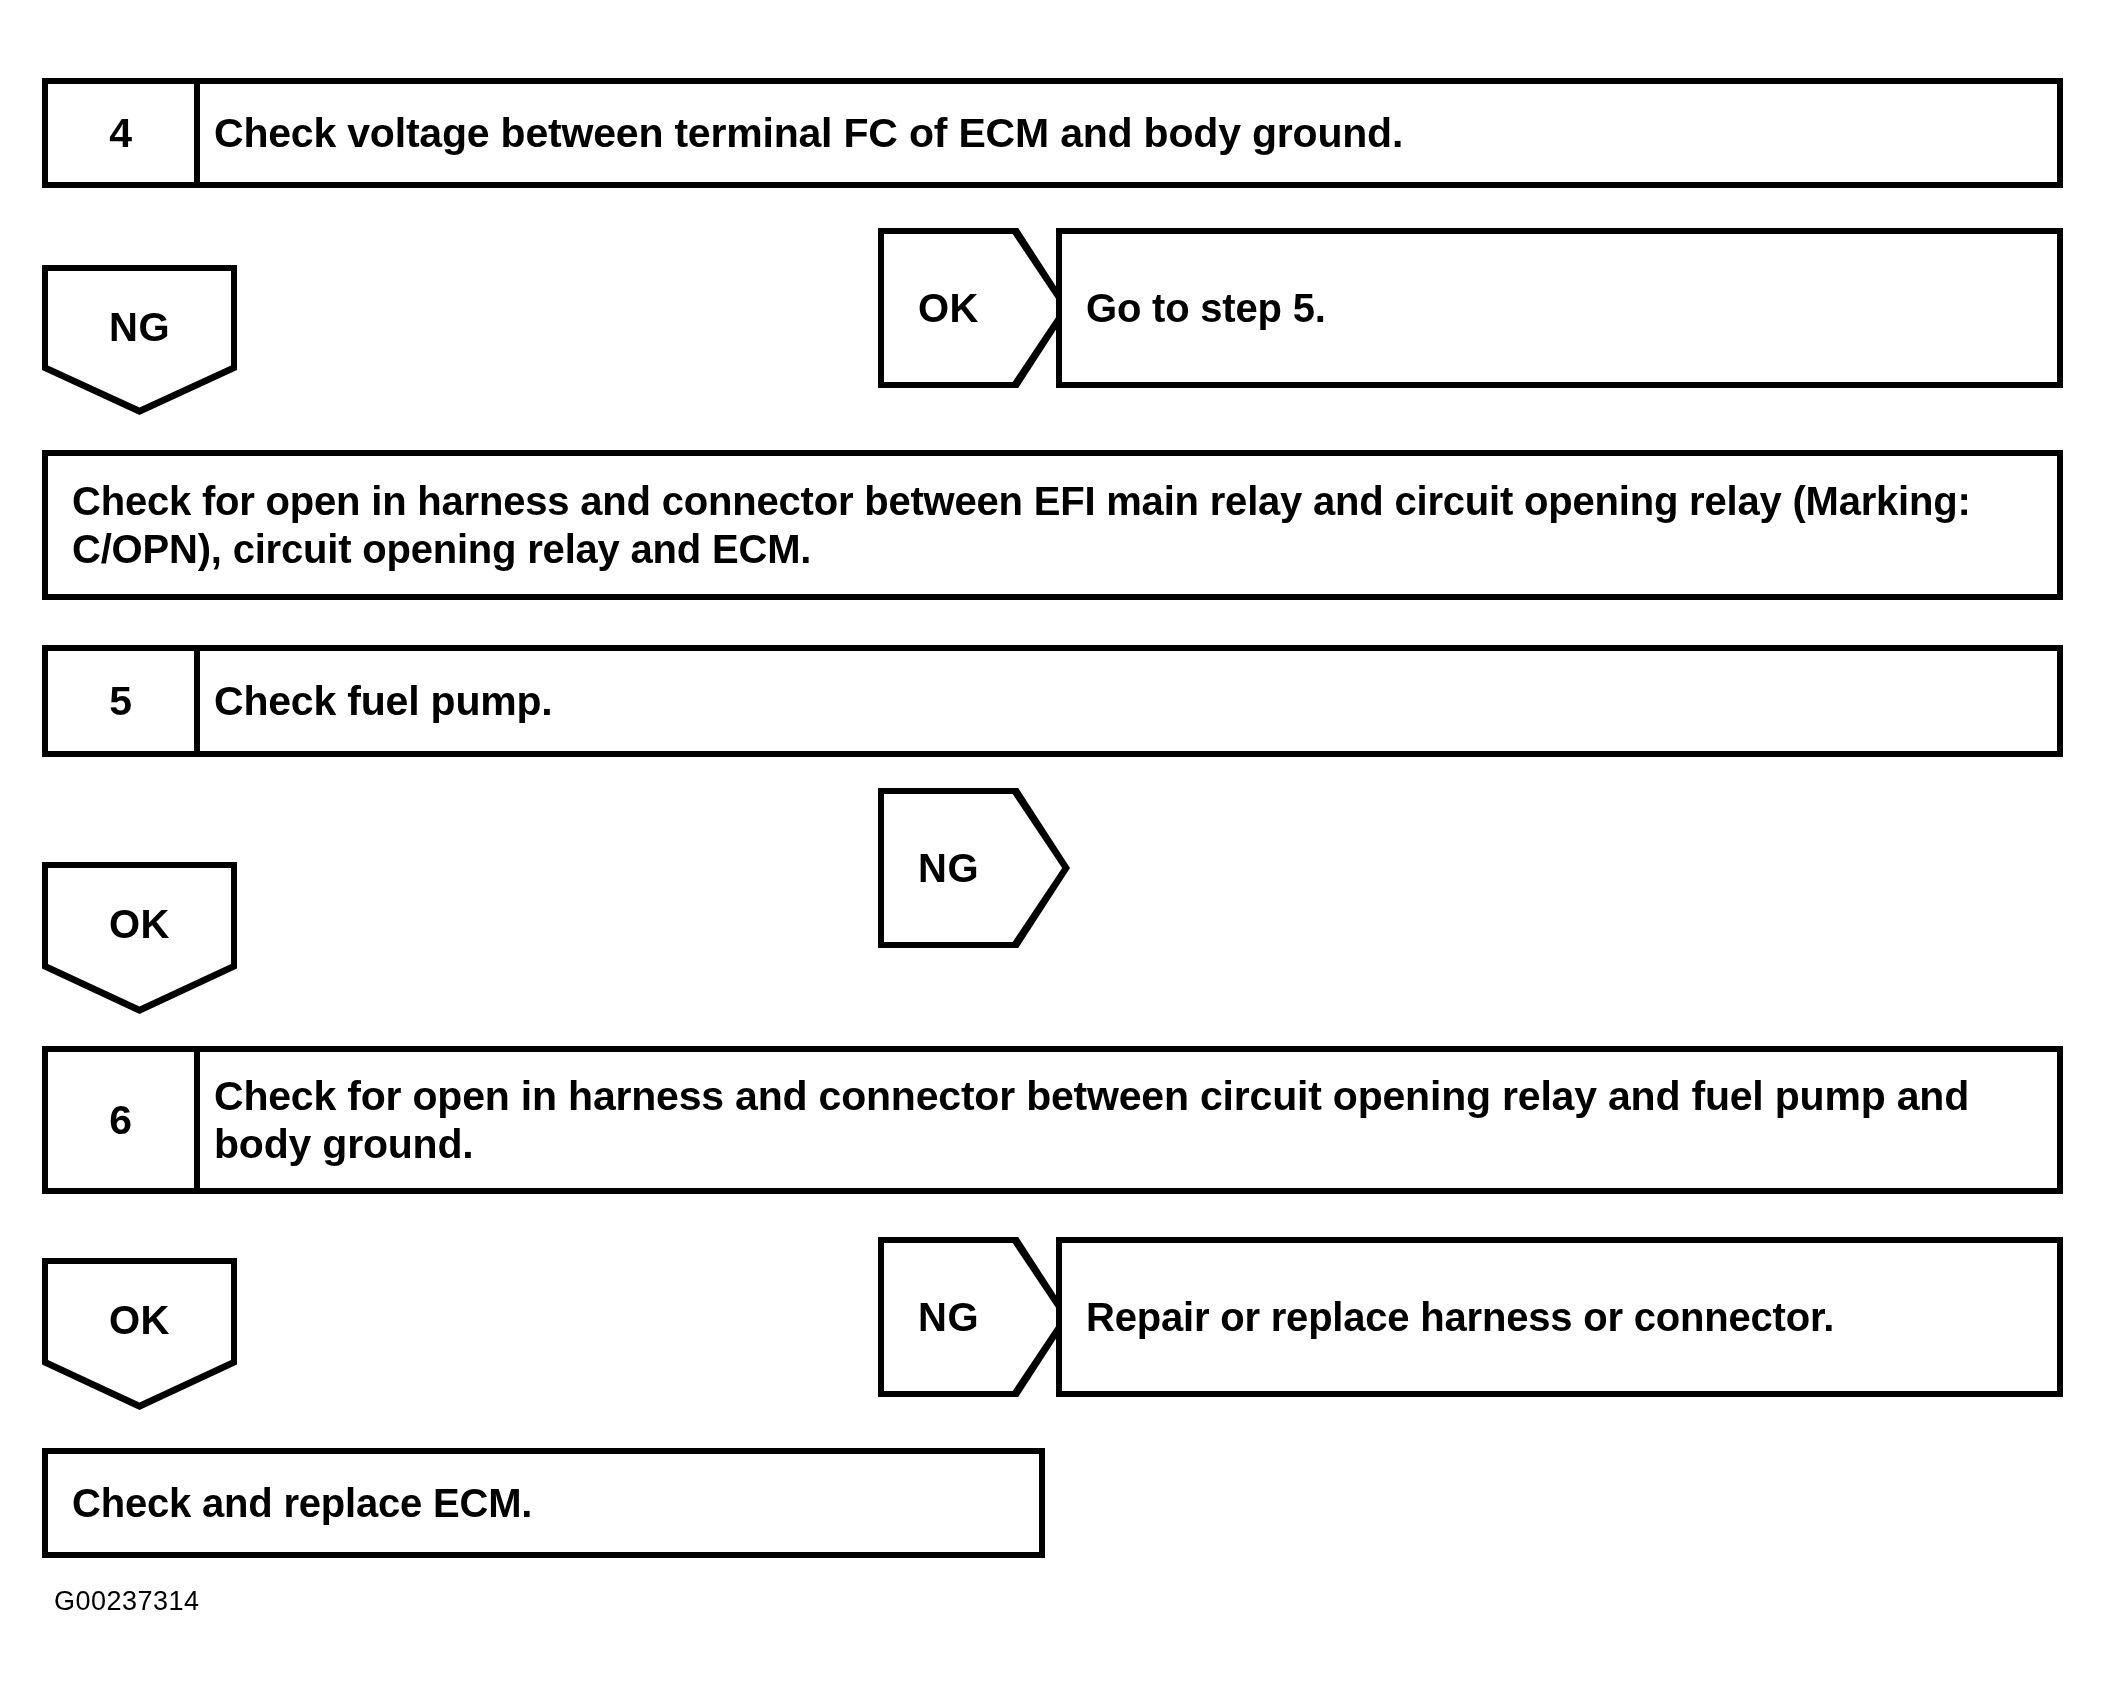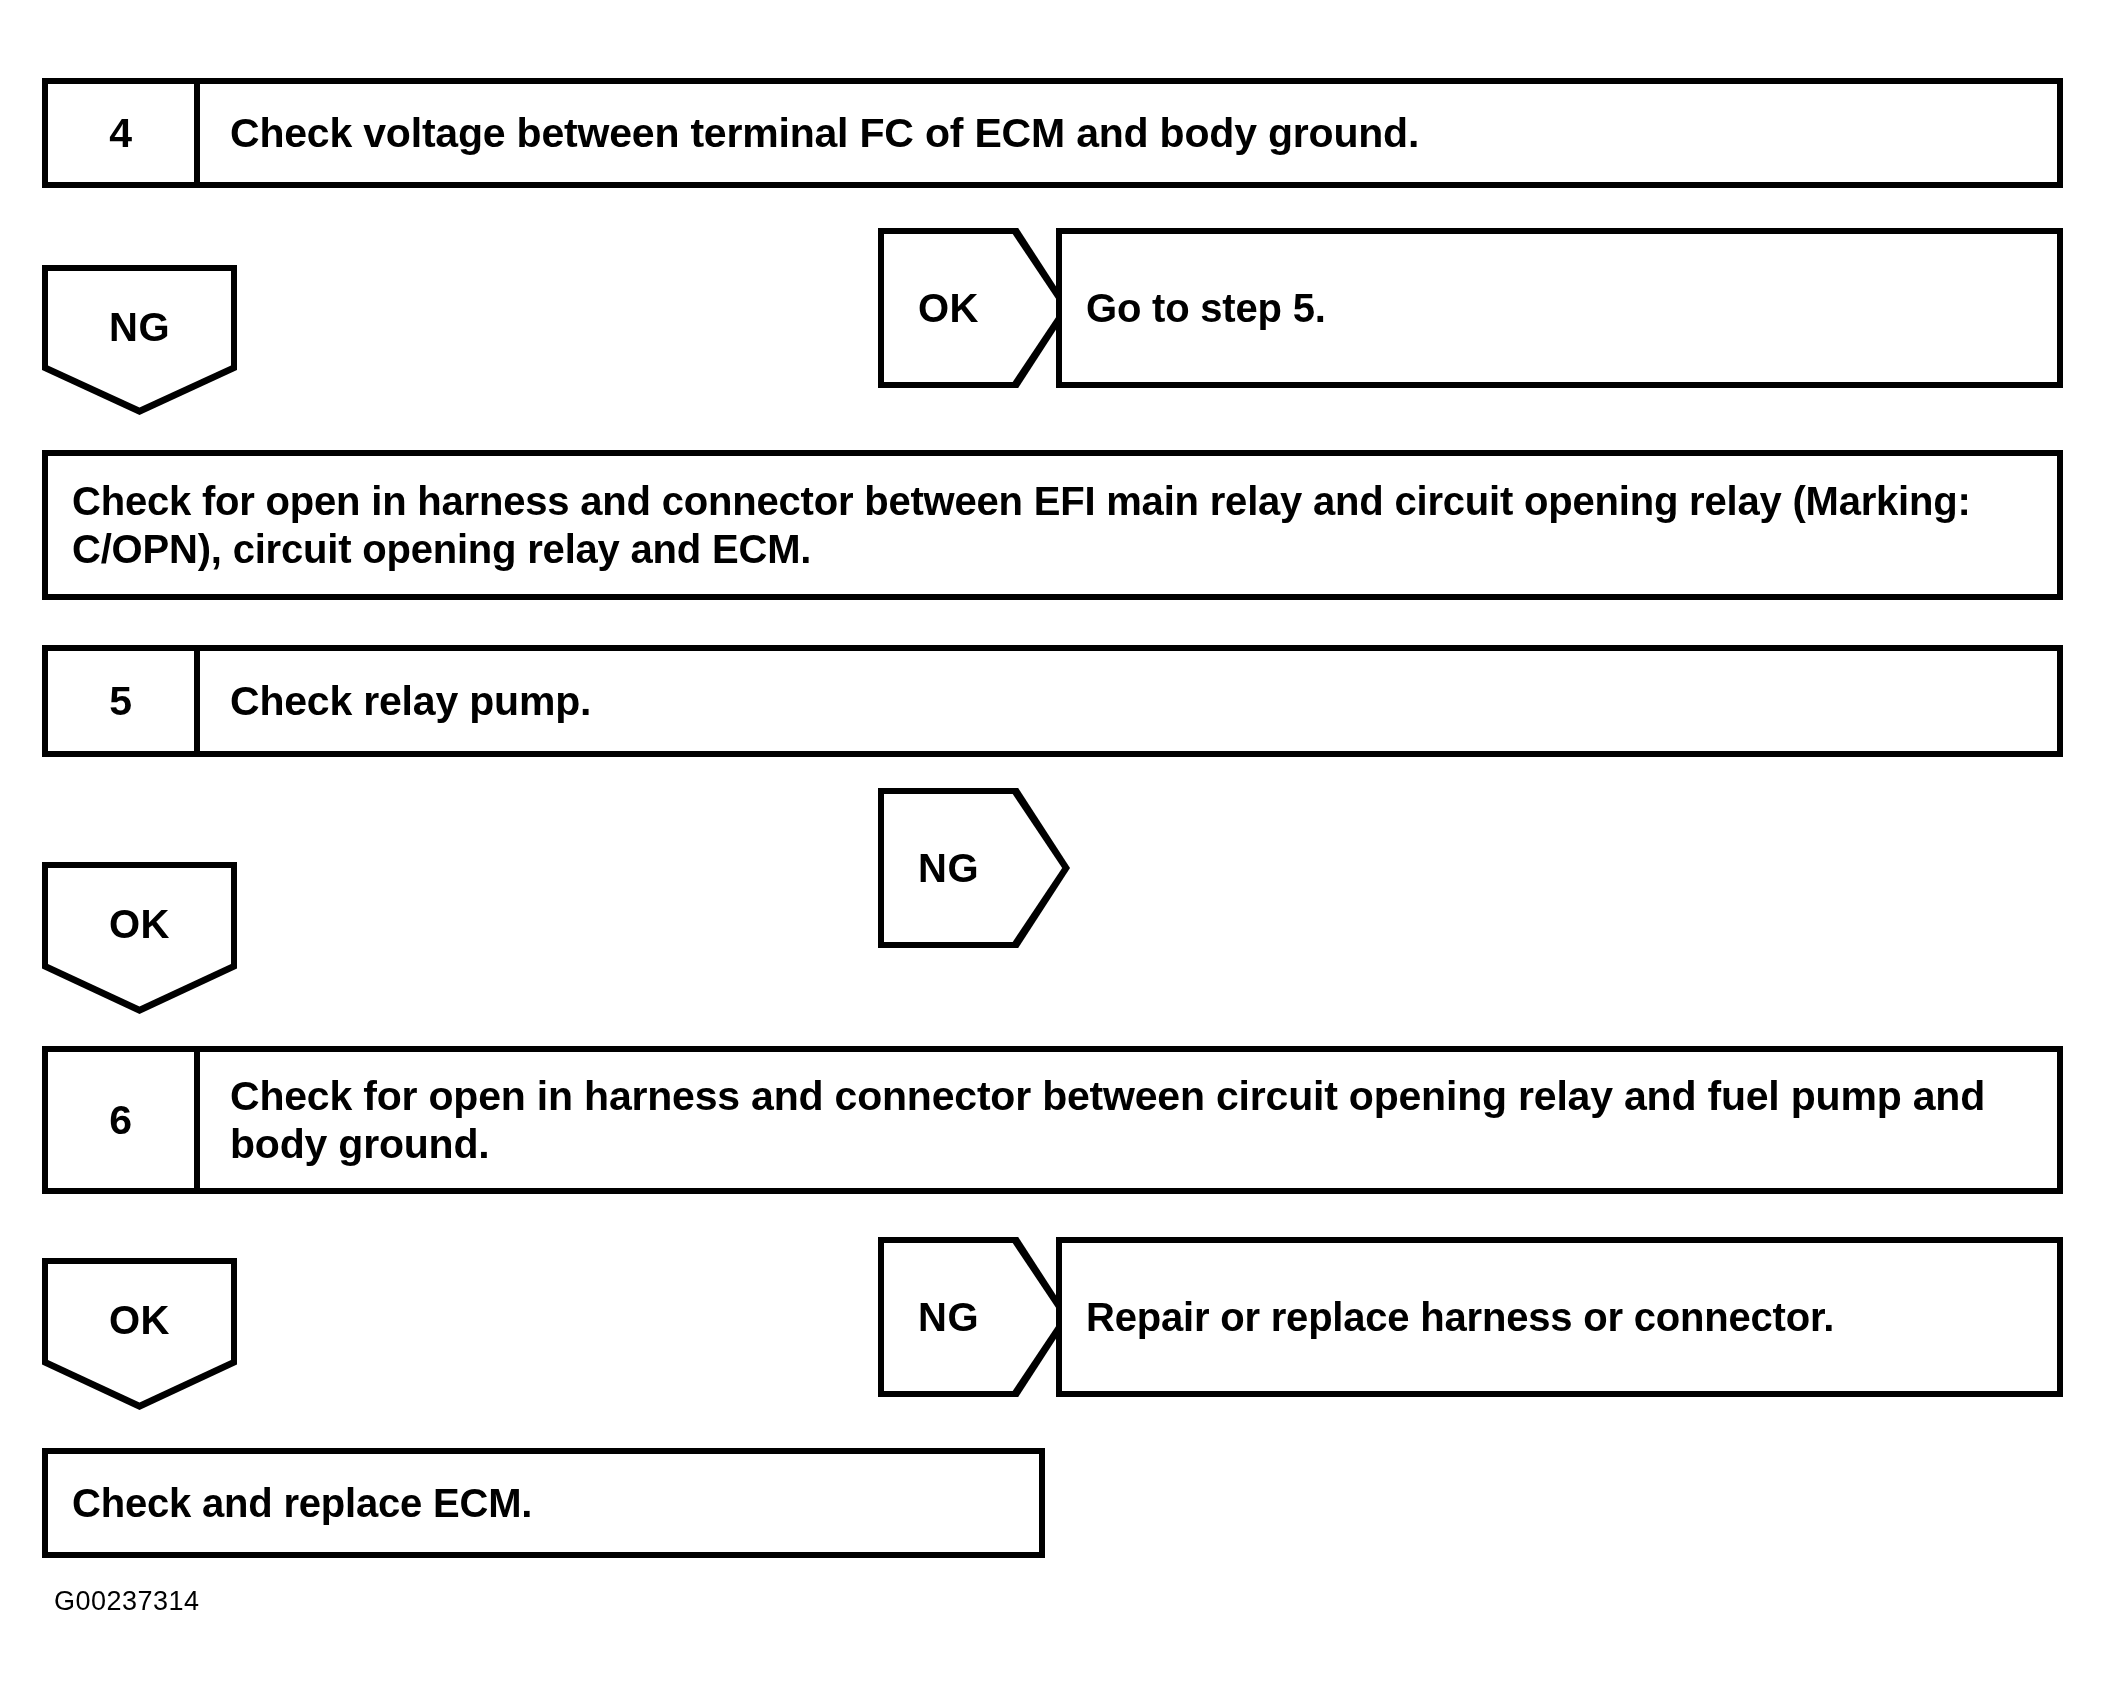--- a/index.html
+++ b/index.html
@@ -43,21 +43,21 @@
     justify-content: center;
     font-size: 41px;
     font-weight: bold;
     letter-spacing: 0.5px;
   }
   .step-title {
     box-sizing: border-box;
     flex: 1 1 auto;
     display: flex;
     align-items: center;
-    padding: 0 30px;
+    padding: 0 14px;
     font-size: 41px;
     font-weight: bold;
     line-height: 1.18;
     letter-spacing: -0.2px;
   }
   .step-title.two-line {
     align-items: center;
   }
 
   
@@ -162,21 +162,21 @@
       <span>NG</span>
     </div>
   </div>
 
   <div class="box text-box para" style="left:42px; top:450px; width:2021px; height:150px;">
     <span>Check for open in harness and connector between EFI main relay and circuit opening relay (Marking: C/OPN), circuit opening relay and ECM.</span>
   </div>
 
   <div class="box step-row" style="left:42px; top:645px; width:2021px; height:112px;">
     <div class="step-num">5</div>
-    <div class="step-title">Check relay pump.</div>
+    <div class="step-title">Check fuel pump.</div>
   </div>
 
   <div class="arrow-right" style="left:878px; top:788px; width:192px; height:160px;">
     <div class="inner">
       <span>NG</span>
     </div>
   </div>
 
   <div class="arrow-down" style="left:42px; top:862px; width:195px; height:152px;">
     <div class="inner">

